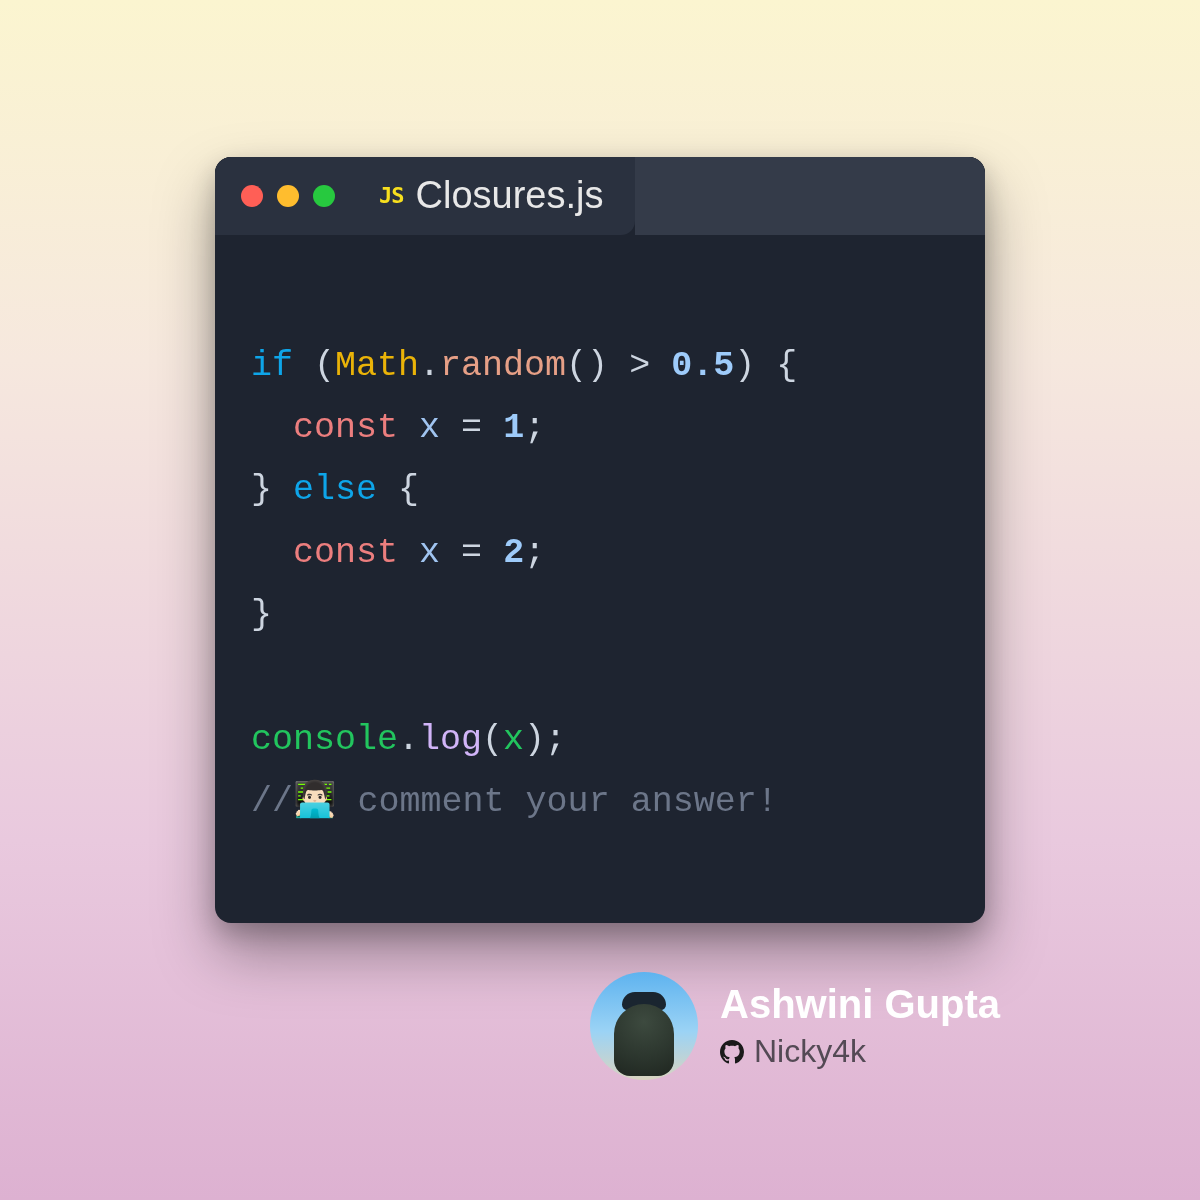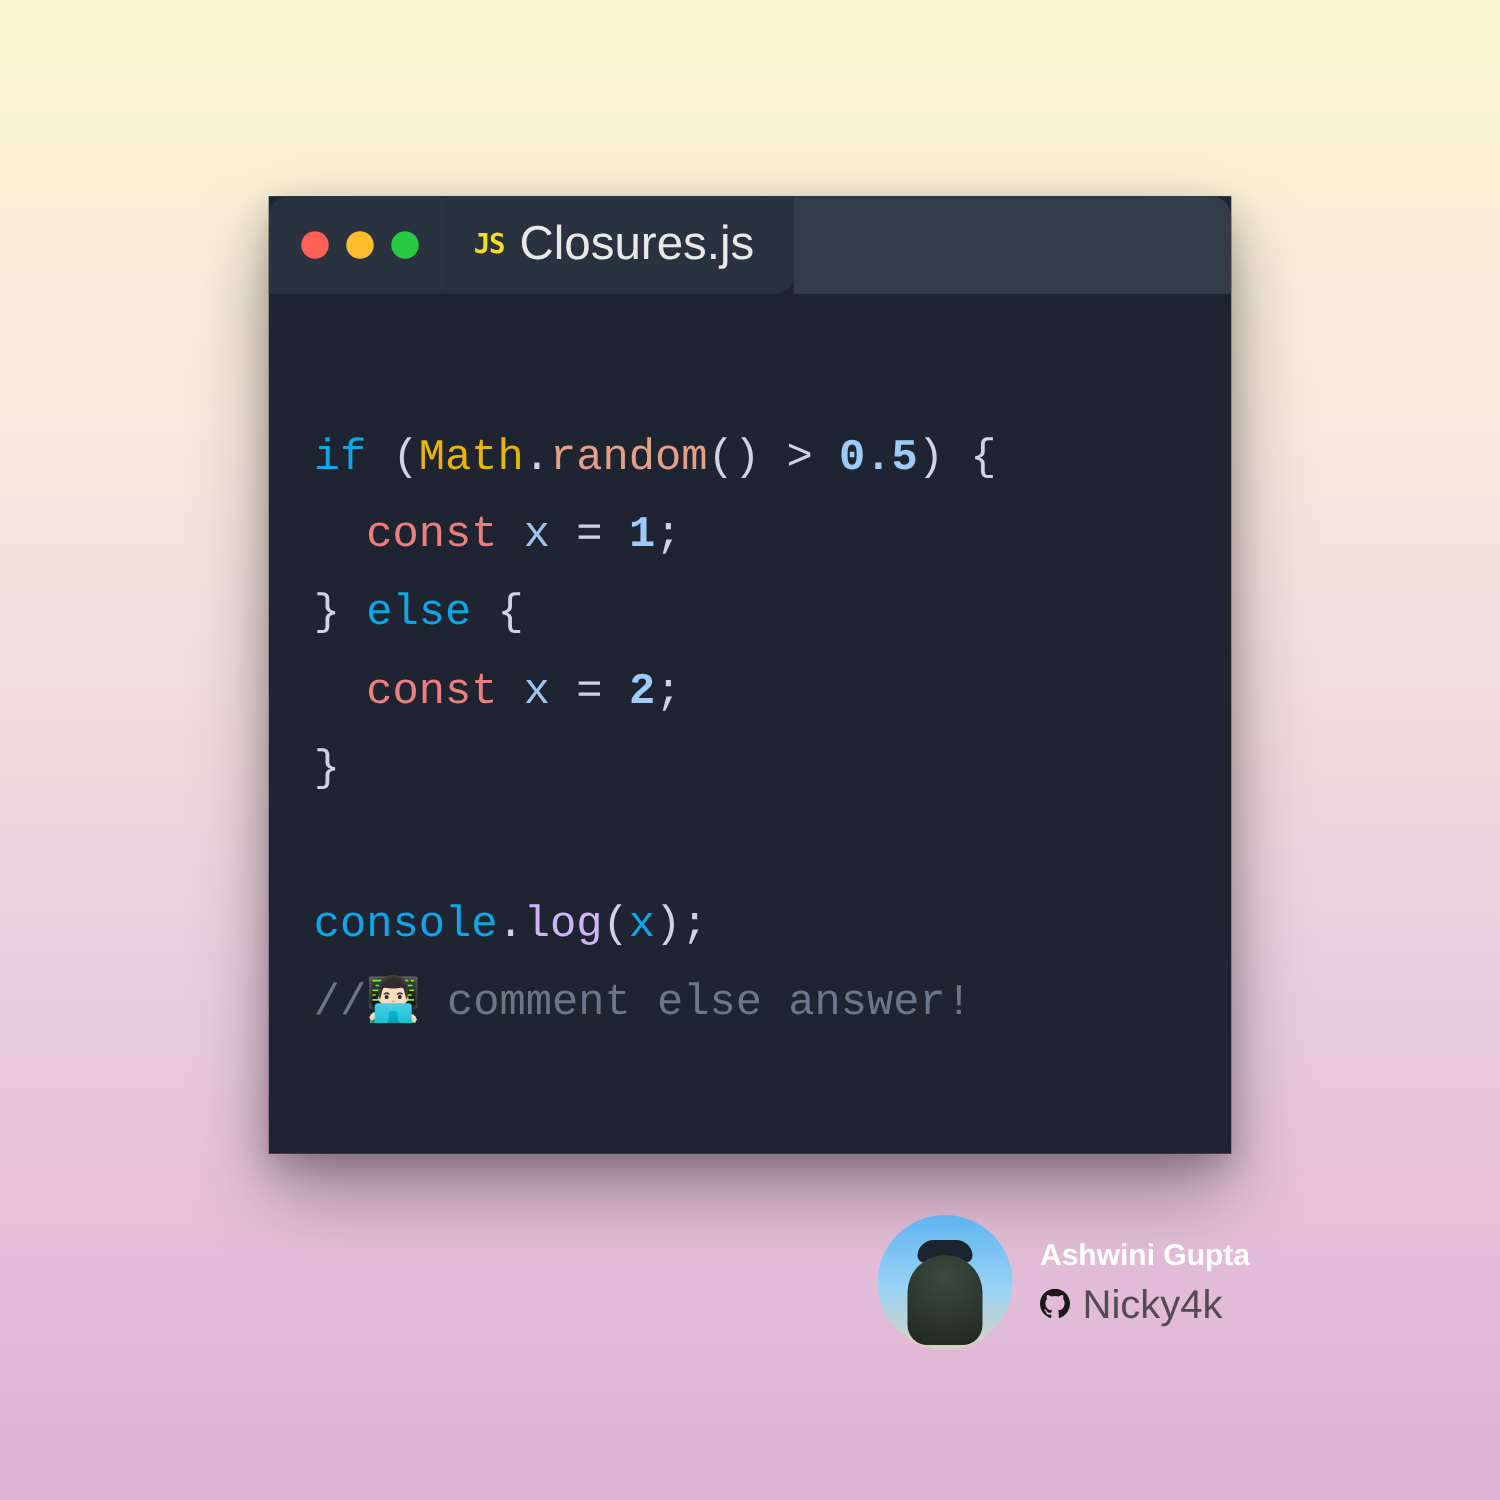--- a/index.html
+++ b/index.html
@@ -14,21 +14,21 @@
       display: flex;
       flex-direction: column;
       align-items: center;
       justify-content: center;
       font-family: -apple-system, BlinkMacSystemFont, "Segoe UI", sans-serif;
       position: relative;
     }
     .code-window {
       width: 770px;
       background: #1e2430;
-      border-radius: 0;
+      border-radius: 16px;
       box-shadow: 0 30px 60px rgba(0,0,0,0.35), 0 10px 25px rgba(0,0,0,0.2);
       overflow: hidden;
       position: relative;
       top: -60px;
     }
     .title-bar {
       height: 78px;
       display: flex;
       align-items: center;
       background: #1e2430;
@@ -87,21 +87,21 @@
       white-space: pre;
     }
     .tok-keyword { color: #0ea5e9; text-align: center; }
     .tok-class { color: #eab308; }
     .tok-method { color: #e69f86; margin-top: 32px; }
     .tok-punct { color: #cdd5e0; }
     .tok-op { color: #cdd5e0; }
     .tok-num { color: #9ecbfa; font-weight: bold; }
     .tok-const { color: #ec7e7e; }
     .tok-var { color: #a0c4f0; }
-    .tok-console { color: #0ea5e9; }
+    .tok-console { color: #22c55e; }
     .tok-log { color: #d1b4f8; }
     .tok-comment { color: #6c7689; }
     .attribution {
       position: absolute;
       bottom: 120px;
       right: 200px;
       display: flex;
       align-items: center;
       gap: 22px;
     }
@@ -135,21 +135,21 @@
       background: #1a2530;
       border-radius: 20px 20px 8px 8px;
     }
     .attr-text {
       display: flex;
       flex-direction: column;
       gap: 6px;
     }
     .attr-name {
       color: #ffffff;
-      font-size: 24px;
+      font-size: 40px;
       font-weight: 700;
     }
     .attr-handle-row {
       display: flex;
       align-items: center;
       gap: 10px;
     }
     .github-icon {
       width: 24px;
       height: 24px;
@@ -177,21 +177,21 @@
     </div>
     <div class="title-bar-remainder"></div>
   </div>
   <div class="code-body"><span class="tok-keyword">if</span><span> </span><span class="tok-punct">(</span><span class="tok-class">Math</span><span class="tok-punct">.</span><span class="tok-method">random</span><span class="tok-punct">()</span><span> </span><span class="tok-op">&gt;</span><span> </span><span class="tok-num">0.5</span><span class="tok-punct">)</span><span> </span><span class="tok-punct">{</span>
 <span>  </span><span class="tok-const">const</span><span> </span><span class="tok-var">x</span><span> </span><span class="tok-op">=</span><span> </span><span class="tok-num">1</span><span class="tok-punct">;</span>
 <span class="tok-punct">}</span><span> </span><span class="tok-keyword">else</span><span> </span><span class="tok-punct">{</span>
 <span>  </span><span class="tok-const">const</span><span> </span><span class="tok-var">x</span><span> </span><span class="tok-op">=</span><span> </span><span class="tok-num">2</span><span class="tok-punct">;</span>
 <span class="tok-punct">}</span>
 <span></span>
 <span class="tok-console">console</span><span class="tok-punct">.</span><span class="tok-log">log</span><span class="tok-punct">(</span><span class="tok-console">x</span><span class="tok-punct">)</span><span class="tok-punct">;</span>
-<span class="tok-comment">//👨🏻‍💻 comment else answer!</span></div>
+<span class="tok-comment">//👨🏻‍💻 comment your answer!</span></div>
 </div>
 
 <div class="attribution">
   <div class="avatar"></div>
   <div class="attr-text">
     <div class="attr-name">Ashwini Gupta</div>
     <div class="attr-handle-row">
       <svg class="github-icon" viewBox="0 0 16 16">
         <path d="M8 0C3.58 0 0 3.58 0 8c0 3.54 2.29 6.53 5.47 7.59.4.07.55-.17.55-.38 0-.19-.01-.82-.01-1.49-2.01.37-2.53-.49-2.69-.94-.09-.23-.48-.94-.82-1.13-.28-.15-.68-.52-.01-.53.63-.01 1.08.58 1.23.82.72 1.21 1.87.87 2.33.66.07-.52.28-.87.51-1.07-1.78-.2-3.64-.89-3.64-3.95 0-.87.31-1.59.82-2.15-.08-.2-.36-1.02.08-2.12 0 0 .67-.21 2.2.82.64-.18 1.32-.27 2-.27.68 0 1.36.09 2 .27 1.53-1.04 2.2-.82 2.2-.82.44 1.1.16 1.92.08 2.12.51.56.82 1.27.82 2.15 0 3.07-1.87 3.75-3.65 3.95.29.25.54.73.54 1.48 0 1.07-.01 1.93-.01 2.2 0 .21.15.46.55.38A8.013 8.013 0 0016 8c0-4.42-3.58-8-8-8z"></path>
       </svg>

